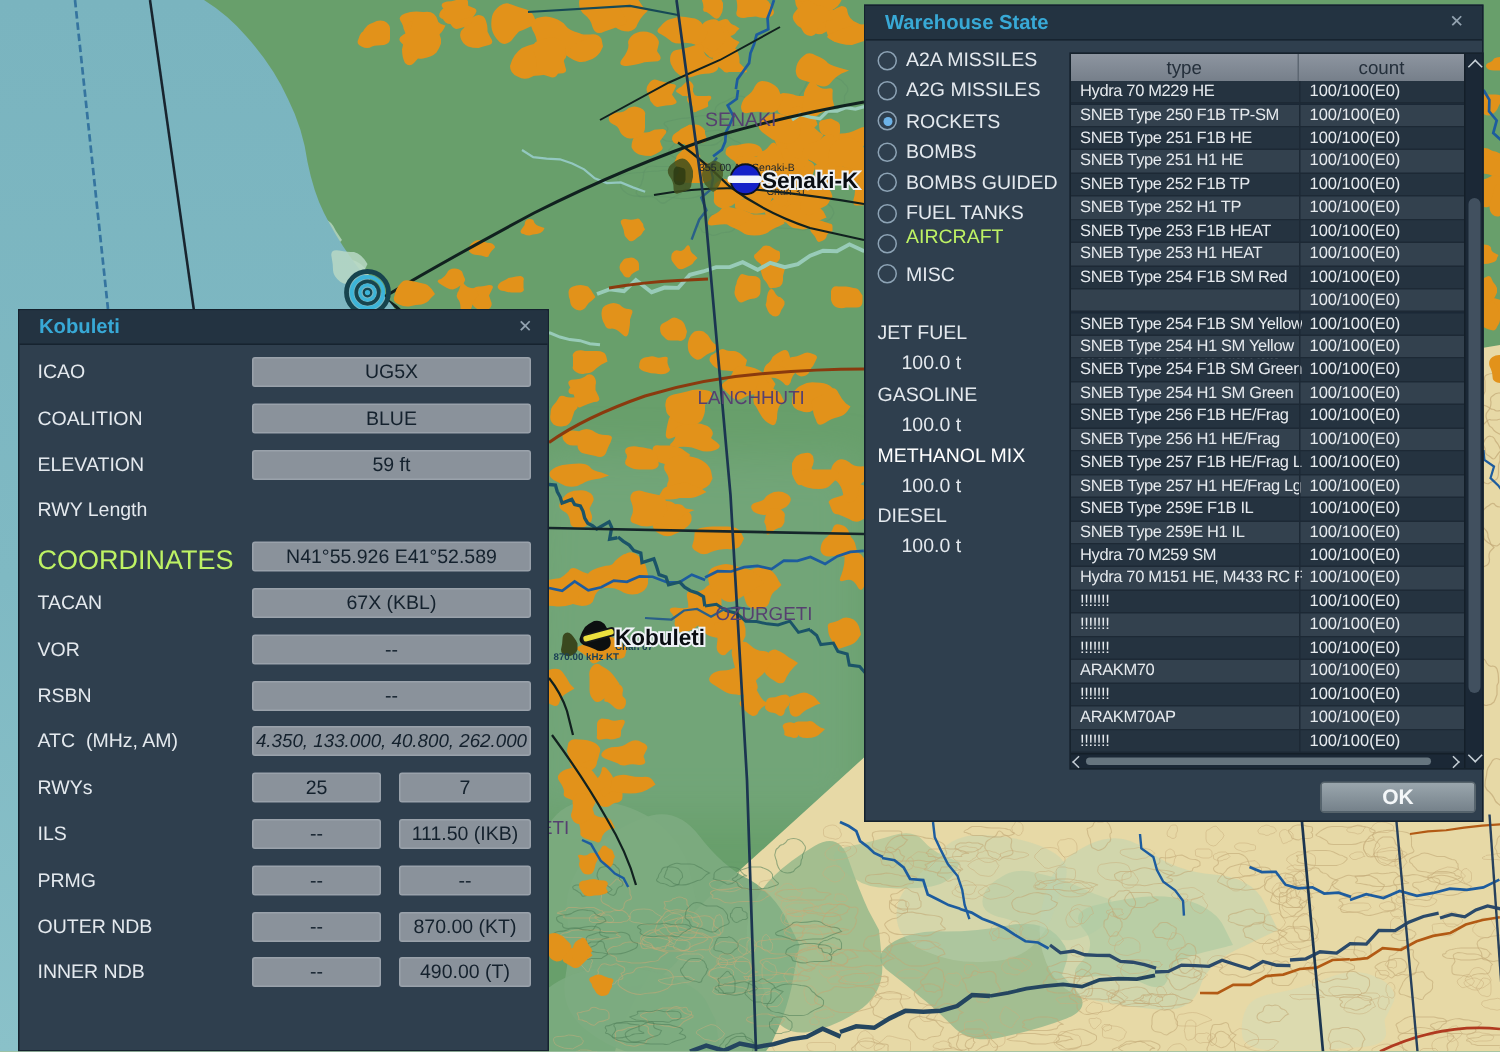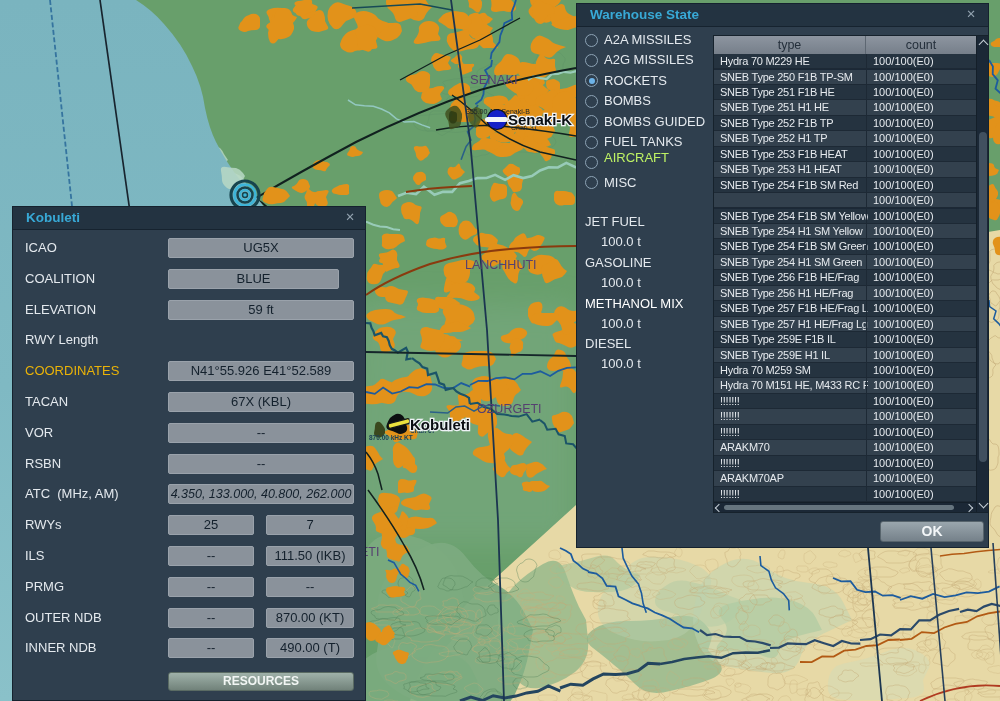--- a/index.html
+++ b/index.html
@@ -661,25 +661,25 @@
       <text x="410" y="430" font-size="15" font-weight="bold" fill="#0a0e12" stroke="#eef2f6" stroke-width="2.6" paint-order="stroke" font-family="Liberation Sans, sans-serif">Kobuleti</text>
     </svg>
 <div style="position:absolute;left:12px;top:206px;width:354px;height:495px;background:#2f3f4e;border:1px solid #15222e;box-sizing:border-box;">
       <div style="position:absolute;left:0;top:0;width:100%;height:22px;background:#233341;border-bottom:1px solid #16232f;">
         <div style="position:absolute;left:13px;top:3px;font-size:13.5px;font-weight:bold;color:#38a9d6;">Kobuleti</div>
         <div style="position:absolute;right:10px;top:3px;font-size:11.5px;color:#93a3b0;">✕</div>
       </div>
       <div style="position:absolute;left:12px;color:#e4e9ee;font-size:13px;white-space:nowrap;top:33px;">ICAO</div>
       <div style="position:absolute;background:#8a929b;border:1px solid #9aa2ab;box-sizing:border-box;border-radius:2px;color:#14212d;font-size:13px;text-align:center;height:20px;line-height:18px;overflow:hidden;white-space:nowrap;left:155px;top:31px;width:186px;font-size:13px;">UG5X</div>
       <div style="position:absolute;left:12px;color:#e4e9ee;font-size:13px;white-space:nowrap;top:64px;">COALITION</div>
-      <div style="position:absolute;background:#8a929b;border:1px solid #9aa2ab;box-sizing:border-box;border-radius:2px;color:#14212d;font-size:13px;text-align:center;height:20px;line-height:18px;overflow:hidden;white-space:nowrap;left:155px;top:62px;width:171px;font-size:13px;">BLUE</div>
+      <div style="position:absolute;background:#8a929b;border:1px solid #9aa2ab;box-sizing:border-box;border-radius:2px;color:#14212d;font-size:13px;text-align:center;height:20px;line-height:18px;overflow:hidden;white-space:nowrap;left:155px;top:62px;width:186px;font-size:13px;">BLUE</div>
       <div style="position:absolute;left:12px;color:#e4e9ee;font-size:13px;white-space:nowrap;top:95px;">ELEVATION</div>
       <div style="position:absolute;background:#8a929b;border:1px solid #9aa2ab;box-sizing:border-box;border-radius:2px;color:#14212d;font-size:13px;text-align:center;height:20px;line-height:18px;overflow:hidden;white-space:nowrap;left:155px;top:93px;width:186px;font-size:13px;">59 ft</div>
       <div style="position:absolute;left:12px;color:#e4e9ee;font-size:13px;white-space:nowrap;top:125px;">RWY Length</div>
-      <div style="position:absolute;left:12px;color:#eab308;font-size:13px;white-space:nowrap;top:156px;">COORDINATES</div>
+      <div style="position:absolute;left:12px;color:#bef264;font-size:18px;white-space:nowrap;top:156px;">COORDINATES</div>
       <div style="position:absolute;background:#8a929b;border:1px solid #9aa2ab;box-sizing:border-box;border-radius:2px;color:#14212d;font-size:13px;text-align:center;height:20px;line-height:18px;overflow:hidden;white-space:nowrap;left:155px;top:154px;width:186px;font-size:13px;">N41°55.926 E41°52.589</div>
       <div style="position:absolute;left:12px;color:#e4e9ee;font-size:13px;white-space:nowrap;top:187px;">TACAN</div>
       <div style="position:absolute;background:#8a929b;border:1px solid #9aa2ab;box-sizing:border-box;border-radius:2px;color:#14212d;font-size:13px;text-align:center;height:20px;line-height:18px;overflow:hidden;white-space:nowrap;left:155px;top:185px;width:186px;font-size:13px;">67X (KBL)</div>
       <div style="position:absolute;left:12px;color:#e4e9ee;font-size:13px;white-space:nowrap;top:218px;">VOR</div>
       <div style="position:absolute;background:#8a929b;border:1px solid #9aa2ab;box-sizing:border-box;border-radius:2px;color:#14212d;font-size:13px;text-align:center;height:20px;line-height:18px;overflow:hidden;white-space:nowrap;left:155px;top:216px;width:186px;font-size:13px;">--</div>
       <div style="position:absolute;left:12px;color:#e4e9ee;font-size:13px;white-space:nowrap;top:249px;">RSBN</div>
       <div style="position:absolute;background:#8a929b;border:1px solid #9aa2ab;box-sizing:border-box;border-radius:2px;color:#14212d;font-size:13px;text-align:center;height:20px;line-height:18px;overflow:hidden;white-space:nowrap;left:155px;top:247px;width:186px;font-size:13px;">--</div>
       <div style="position:absolute;left:12px;color:#e4e9ee;font-size:13px;white-space:nowrap;top:279px;">ATC&nbsp;&nbsp;(MHz, AM)</div>
       <div style="position:absolute;background:#8a929b;border:1px solid #9aa2ab;box-sizing:border-box;border-radius:2px;color:#14212d;font-size:13px;text-align:center;height:20px;line-height:18px;overflow:hidden;white-space:nowrap;left:155px;top:277px;width:186px;font-size:12.5px;font-style:italic;">4.350, 133.000, 40.800, 262.000</div>
       <div style="position:absolute;left:12px;color:#e4e9ee;font-size:13px;white-space:nowrap;top:310px;">RWYs</div>
@@ -690,21 +690,20 @@
       <div style="position:absolute;background:#8a929b;border:1px solid #9aa2ab;box-sizing:border-box;border-radius:2px;color:#14212d;font-size:13px;text-align:center;height:20px;line-height:18px;overflow:hidden;white-space:nowrap;left:253px;top:339px;width:88px;">111.50 (IKB)</div>
       <div style="position:absolute;left:12px;color:#e4e9ee;font-size:13px;white-space:nowrap;top:372px;">PRMG</div>
       <div style="position:absolute;background:#8a929b;border:1px solid #9aa2ab;box-sizing:border-box;border-radius:2px;color:#14212d;font-size:13px;text-align:center;height:20px;line-height:18px;overflow:hidden;white-space:nowrap;left:155px;top:370px;width:86px;">--</div>
       <div style="position:absolute;background:#8a929b;border:1px solid #9aa2ab;box-sizing:border-box;border-radius:2px;color:#14212d;font-size:13px;text-align:center;height:20px;line-height:18px;overflow:hidden;white-space:nowrap;left:253px;top:370px;width:88px;">--</div>
       <div style="position:absolute;left:12px;color:#e4e9ee;font-size:13px;white-space:nowrap;top:403px;">OUTER NDB</div>
       <div style="position:absolute;background:#8a929b;border:1px solid #9aa2ab;box-sizing:border-box;border-radius:2px;color:#14212d;font-size:13px;text-align:center;height:20px;line-height:18px;overflow:hidden;white-space:nowrap;left:155px;top:401px;width:86px;">--</div>
       <div style="position:absolute;background:#8a929b;border:1px solid #9aa2ab;box-sizing:border-box;border-radius:2px;color:#14212d;font-size:13px;text-align:center;height:20px;line-height:18px;overflow:hidden;white-space:nowrap;left:253px;top:401px;width:88px;">870.00 (KT)</div>
       <div style="position:absolute;left:12px;color:#e4e9ee;font-size:13px;white-space:nowrap;top:433px;">INNER NDB</div>
       <div style="position:absolute;background:#8a929b;border:1px solid #9aa2ab;box-sizing:border-box;border-radius:2px;color:#14212d;font-size:13px;text-align:center;height:20px;line-height:18px;overflow:hidden;white-space:nowrap;left:155px;top:431px;width:86px;">--</div>
       <div style="position:absolute;background:#8a929b;border:1px solid #9aa2ab;box-sizing:border-box;border-radius:2px;color:#14212d;font-size:13px;text-align:center;height:20px;line-height:18px;overflow:hidden;white-space:nowrap;left:253px;top:431px;width:88px;">490.00 (T)</div>
-      <div style="position:absolute;left:155px;top:465px;width:186px;height:19px;border-radius:3px;background:linear-gradient(#9fb1a9,#71827a);border:1px solid #5a6b63;box-sizing:border-box;color:#f2f6f4;font-size:12px;font-weight:bold;text-align:center;line-height:17px;">RESOURCES</div>
     </div>
 <div style="position:absolute;left:576px;top:3px;width:413px;height:545px;background:#2f3f4e;border:1px solid #15222e;box-sizing:border-box;">
       <div style="position:absolute;left:0;top:0;width:100%;height:22px;background:#233341;border-bottom:1px solid #16232f;">
         <div style="position:absolute;left:13px;top:3px;font-size:13.5px;font-weight:bold;color:#38a9d6;">Warehouse State</div>
         <div style="position:absolute;right:12px;top:3px;font-size:11.5px;color:#93a3b0;">✕</div>
       </div>
       <div style="position:absolute;left:8px;top:30px;width:13px;height:13px;border-radius:50%;border:1.5px solid #8da3b5;box-sizing:border-box;"></div>
       <div style="position:absolute;left:27px;top:28px;font-size:13px;color:#e4e9ee;white-space:nowrap;">A2A MISSILES</div>
       <div style="position:absolute;left:8px;top:50px;width:13px;height:13px;border-radius:50%;border:1.5px solid #8da3b5;box-sizing:border-box;"></div>
       <div style="position:absolute;left:27px;top:48px;font-size:13px;color:#e4e9ee;white-space:nowrap;">A2G MISSILES</div>

